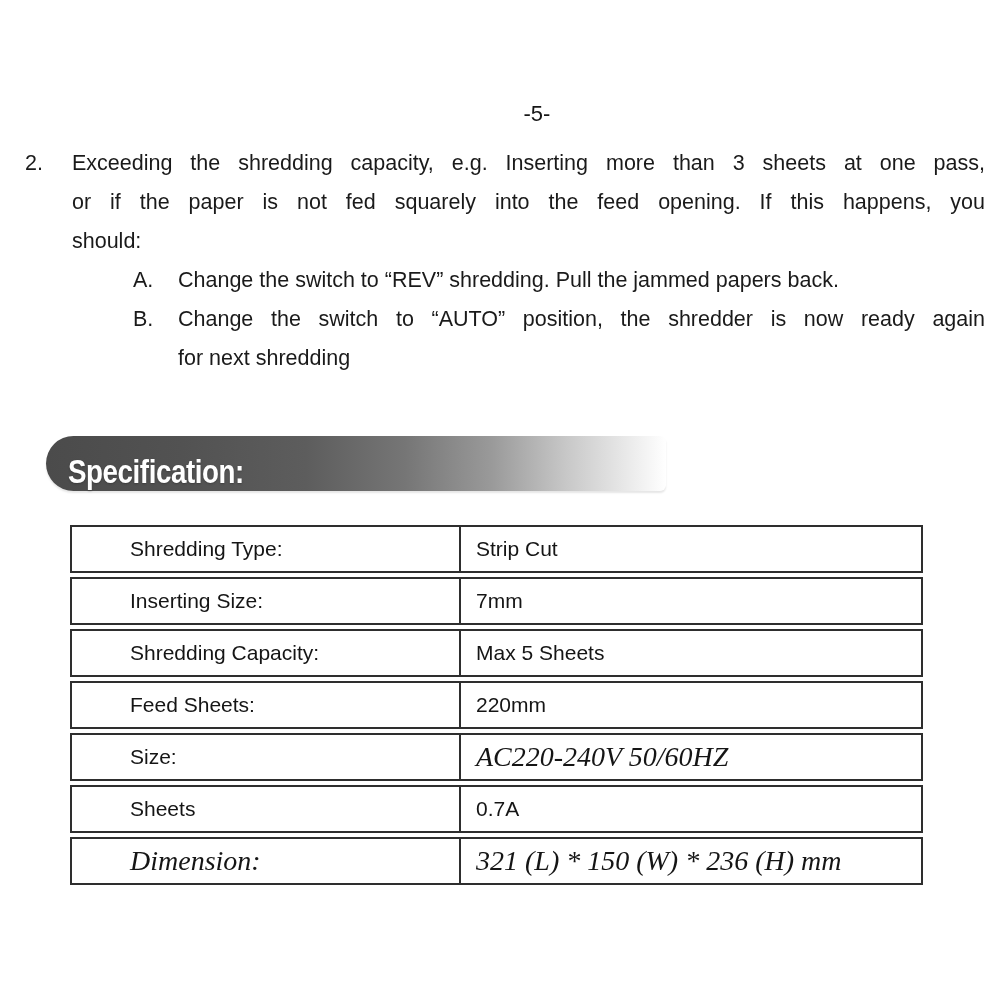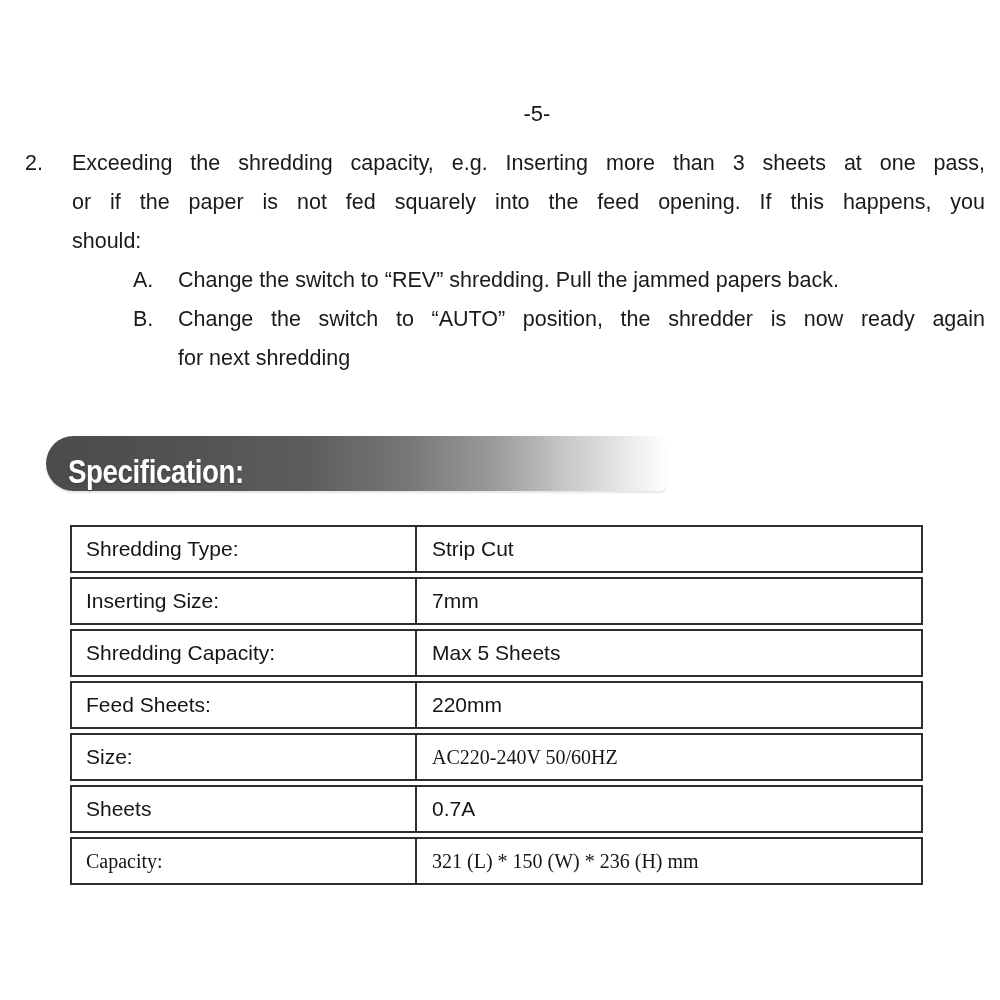--- a/index.html
+++ b/index.html
@@ -91,41 +91,43 @@
     left: 70px;
     width: 853px;
   }
   .spec-row {
     display: flex;
     height: 48px;
     box-sizing: border-box;
     border: 2px solid #2e2e2e;
     margin-bottom: 4px;
     background: #ffffff;
+    padding-left: 44px;
   }
   .spec-row:last-child { margin-bottom: 0; }
   .cell {
     display: flex;
     align-items: center;
     font-size: 21px;
     color: #151515;
     box-sizing: border-box;
   }
   .cell.label {
     width: 345px;
     border-right: 2px solid #2e2e2e;
     padding-left: 14px;
   }
   .cell.value {
     flex: 1;
     padding-left: 15px;
   }
   .serif {
     font-family: "Liberation Serif", serif;
-    font-size: 20px;
+    font-size: 28px;
+    font-style: italic;
   }
 </style>
 </head>
 <body>
 
 <div class="page">
 
   <div class="page-number">-5-</div>
 
   <div class="item2">
@@ -169,18 +171,18 @@
     </div>
     <div class="spec-row">
       <div class="cell label">Size:</div>
       <div class="cell value serif">AC220-240V 50/60HZ</div>
     </div>
     <div class="spec-row">
       <div class="cell label">Sheets</div>
       <div class="cell value">0.7A</div>
     </div>
     <div class="spec-row">
-      <div class="cell label serif">Capacity:</div>
+      <div class="cell label serif">Dimension:</div>
       <div class="cell value serif">321 (L) * 150 (W) * 236 (H) mm</div>
     </div>
   </div>
 
 </div>
 
 </body></html>

